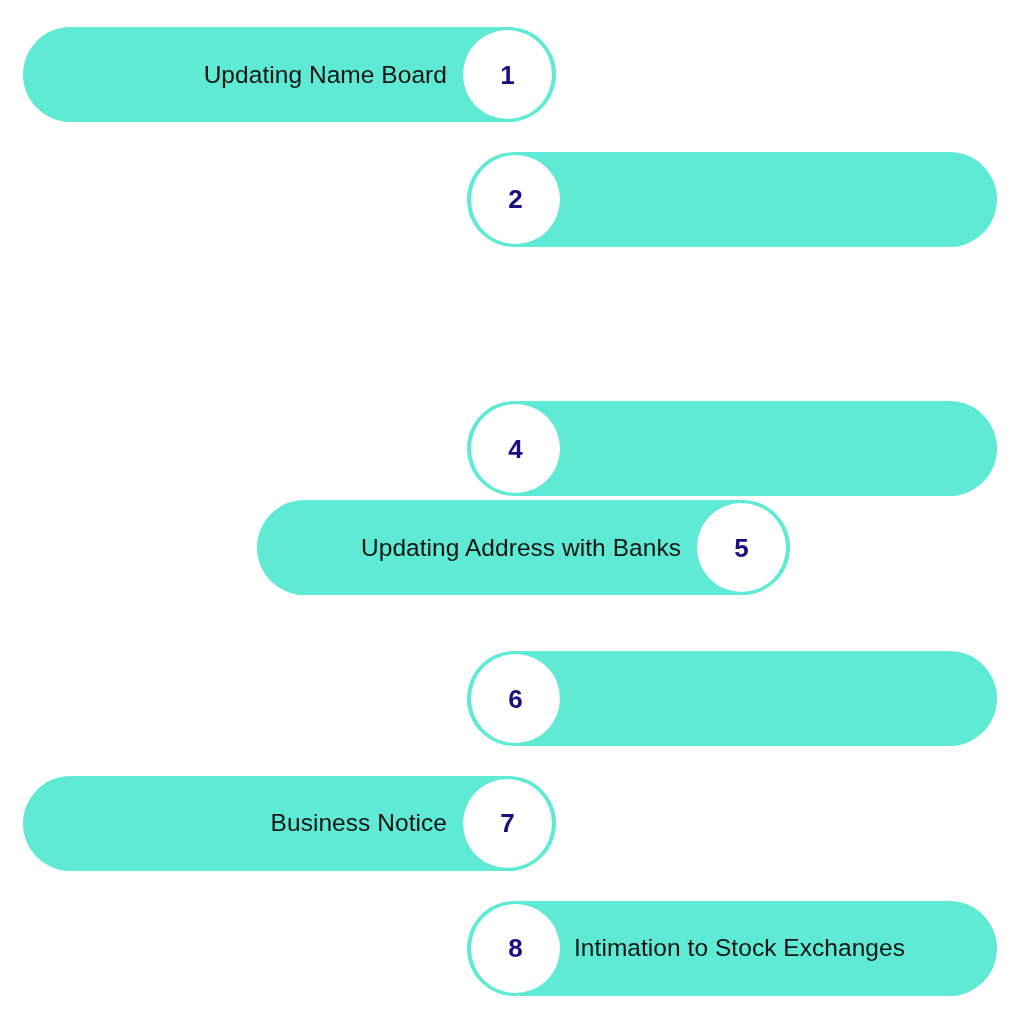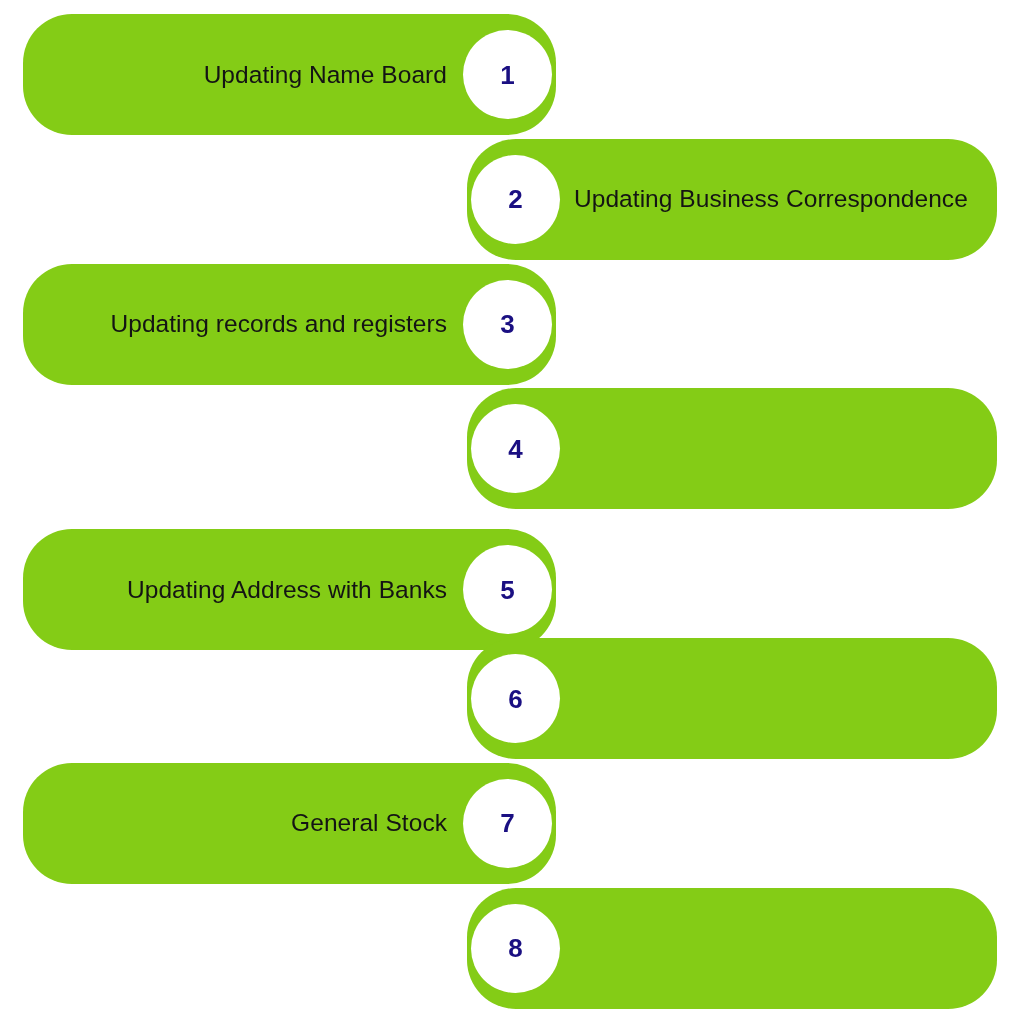--- a/index.html
+++ b/index.html
@@ -33,23 +33,23 @@
     align-items: center;
   }
   .step-row.align-left  { justify-content: flex-start; }
   .step-row.align-right { justify-content: flex-end; }
 
   
   .step-pill {
     position: relative;
     display: flex;
     align-items: center;
-    background: #84cc16;
+    background: #5eead4;
     border-radius: 49px;
-    height: 121px;
+    height: 95px;
     box-sizing: border-box;
   }
 
   
   .align-left .step-pill {
     margin-left: 23px;
     width: 533px;
     padding-left: 26px;
     padding-right: 4px;
     flex-direction: row;
@@ -107,49 +107,43 @@
 <div id="infographic">
     <div class="step-row align-left" style="top: 26px;">
       <div class="step-pill">
         <div class="step-label">Updating Name Board</div>
         <div class="step-badge">1</div>
       </div>
     </div>
     <div class="step-row align-right" style="top: 150.8px;">
       <div class="step-pill">
         <div class="step-badge">2</div>
-        <div class="step-label">Updating Business Correspondence</div>
-      </div>
-    </div>
-    <div class="step-row align-left" style="top: 275.6px;">
-      <div class="step-pill">
-        <div class="step-label">Updating records and registers</div>
-        <div class="step-badge">3</div>
       </div>
     </div>
     <div class="step-row align-right" style="top: 400.4px;">
       <div class="step-pill">
         <div class="step-badge">4</div>
       </div>
     </div>
-    <div class="step-row align-left" style="top: 541px;">
+    <div class="step-row align-left" style="top: 499px; justify-content: center;">
       <div class="step-pill">
         <div class="step-label">Updating Address with Banks</div>
         <div class="step-badge">5</div>
       </div>
     </div>
     <div class="step-row align-right" style="top: 650px;">
       <div class="step-pill">
         <div class="step-badge">6</div>
       </div>
     </div>
     <div class="step-row align-left" style="top: 774.8px;">
       <div class="step-pill">
-        <div class="step-label">General Stock</div>
+        <div class="step-label">Business Notice</div>
         <div class="step-badge">7</div>
       </div>
     </div>
     <div class="step-row align-right" style="top: 899.6px;">
       <div class="step-pill">
         <div class="step-badge">8</div>
+        <div class="step-label">Intimation to Stock Exchanges</div>
       </div>
     </div>
   </div>
 
 </body></html>

